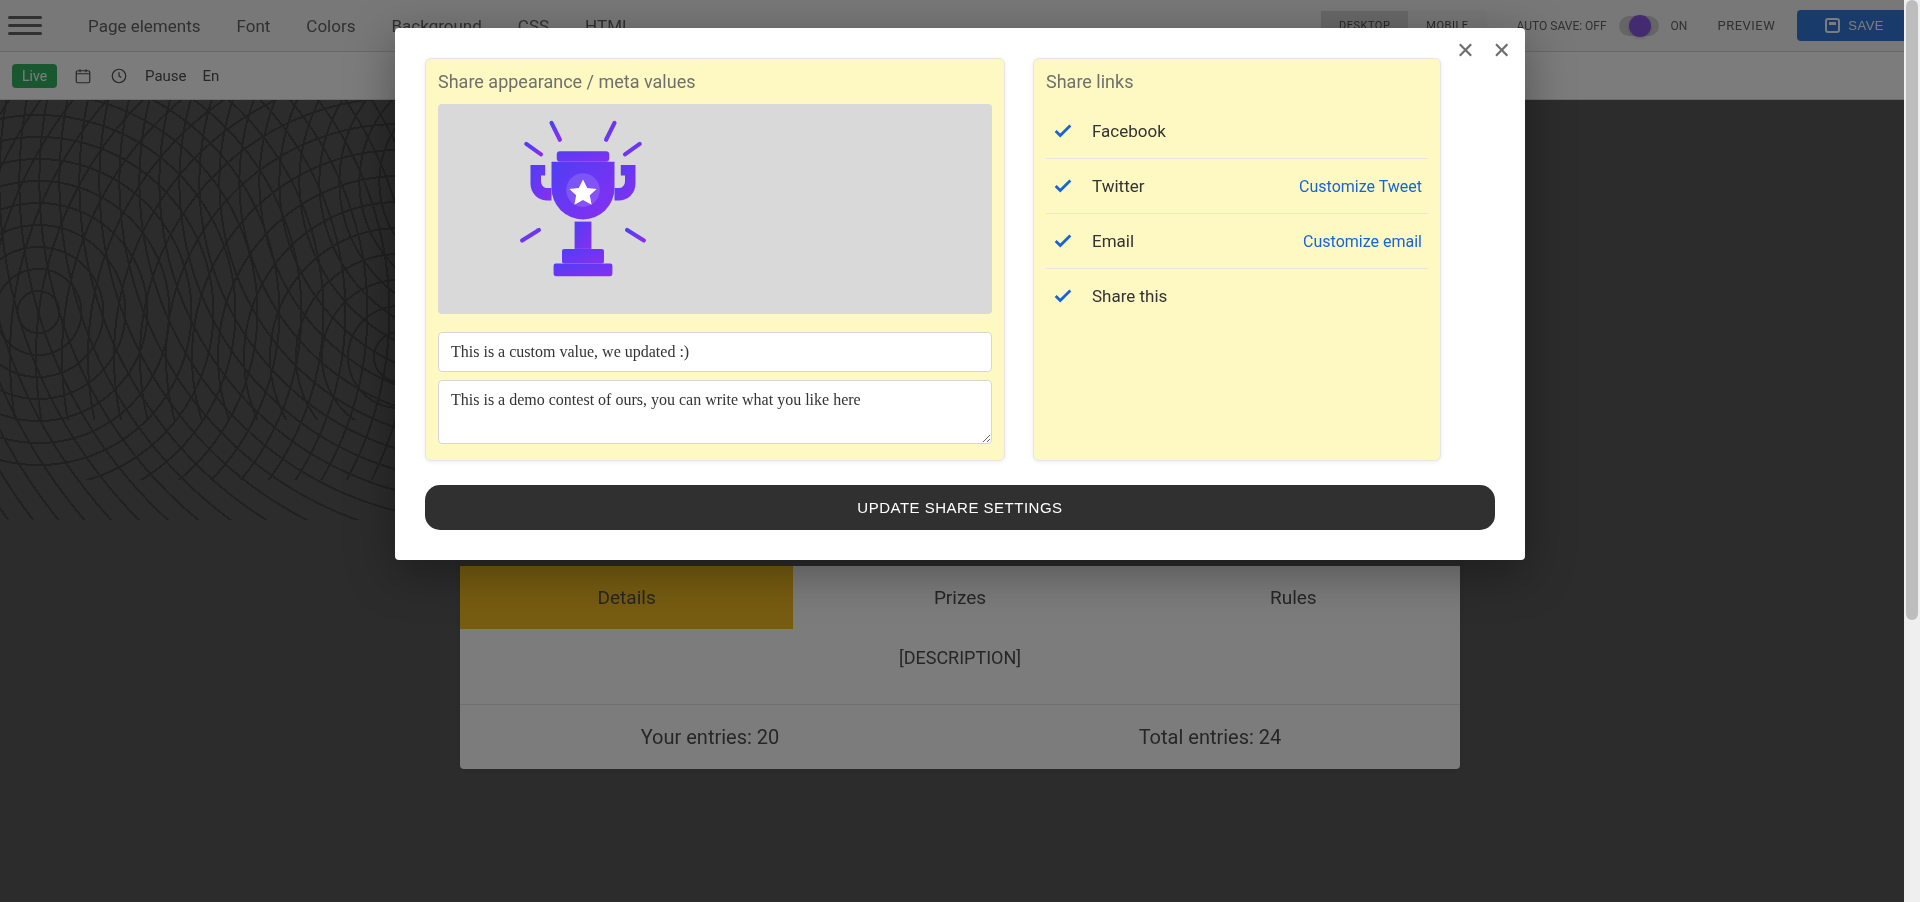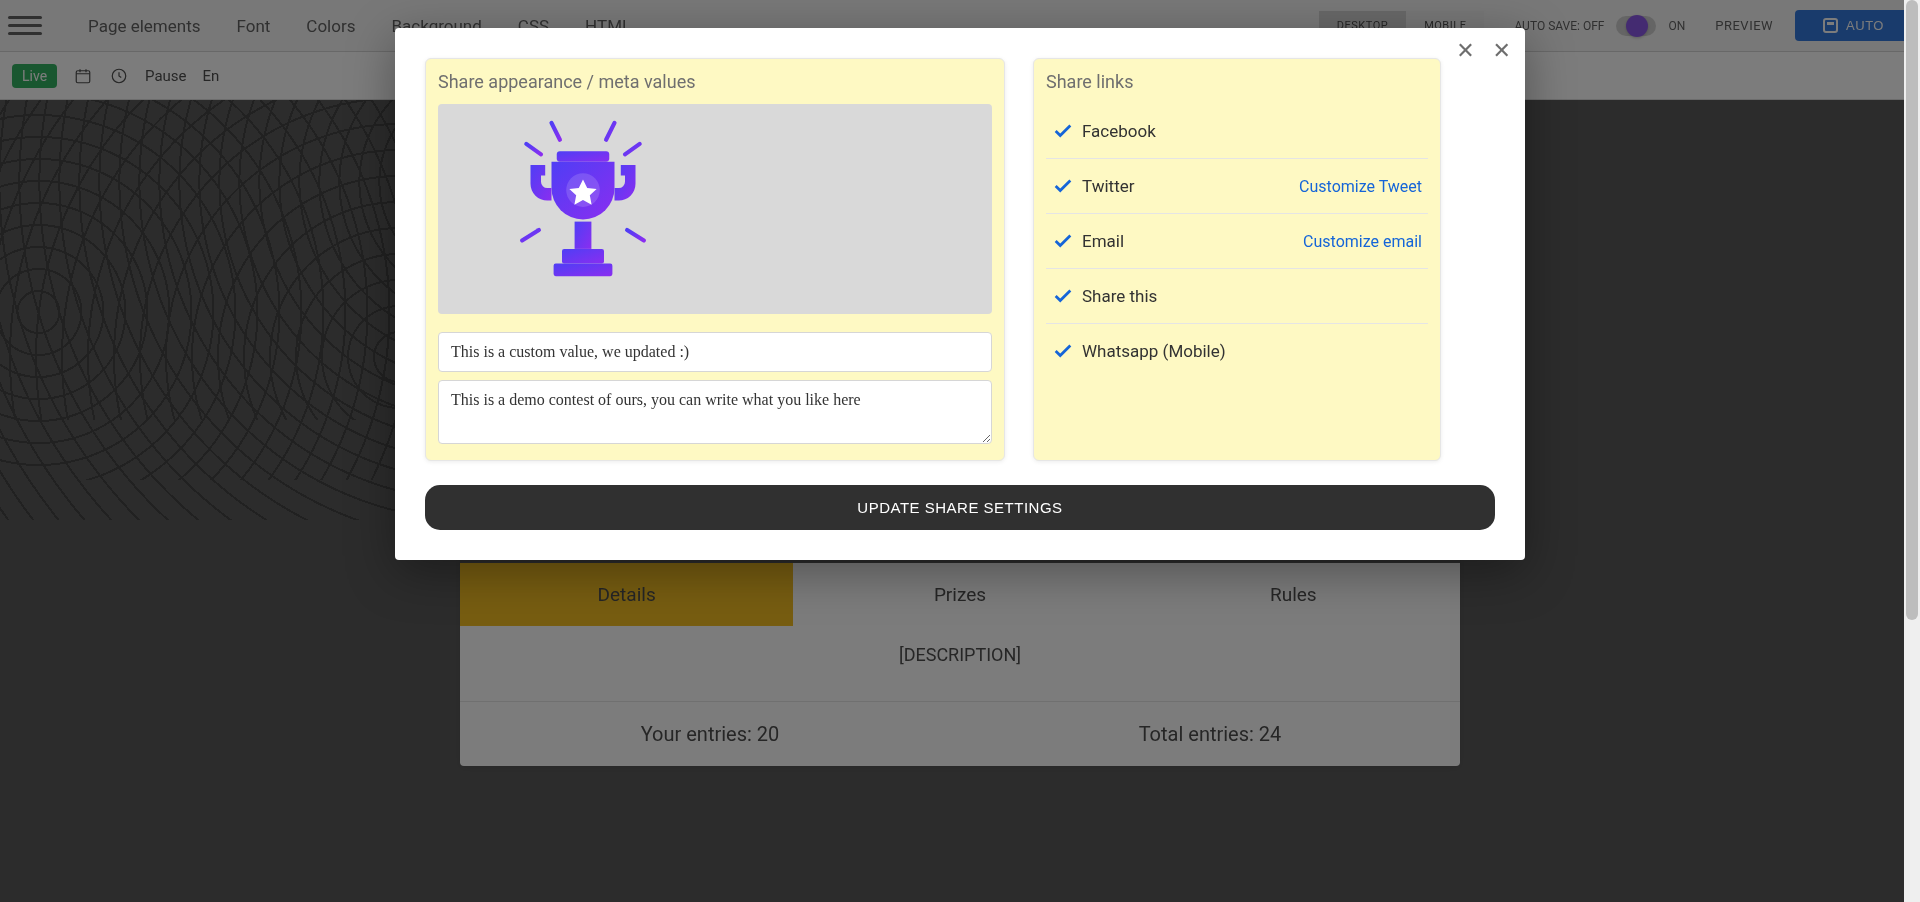--- a/index.html
+++ b/index.html
@@ -78,21 +78,21 @@
   .status-txt { font-size: 15px; color: #333; cursor:pointer; }
 
   
   .card {
     position: absolute; top: 300px; left: 50%; transform: translateX(-50%);
     width: 1000px; background: #fff; border-radius: 4px;
     box-shadow: 0 2px 8px rgba(0,0,0,.15);
     z-index: 1;
   }
   .tabs {
-    display: flex; border-top: 3px solid #404040;
+    display: flex; border-top: 6px solid #404040;
   }
   .tabs .tab {
     flex: 1; text-align: center; padding: 20px 0; font-size: 19px; color: #333; cursor:pointer;
   }
   .tabs .tab.active { background: #f2b600; }
   .descrow { text-align:center; padding: 18px 0 36px; color:#333; font-size:18px; }
   .entries-row {
     display:flex; border-top:1px solid #e2e2e2;
   }
   .entries-row > div { flex:1; text-align:center; padding: 20px 12px; font-size:20px; color:#333; }
@@ -141,21 +141,21 @@
     width:100%; border:1px solid #d6d6d6; border-radius:4px; padding: 10px 12px;
     font-size:16px; color:#333; font-family:Liberation Serif, serif; margin-top:8px;
   }
   textarea.field { height: 64px; resize: both; }
 
   .share-list-item {
     display:flex; align-items:center; justify-content:space-between;
     padding: 16px 6px; border-bottom:1px solid #e5e5e5;
   }
   .share-list-item:last-child { border-bottom:none; }
-  .sli-left { display:flex; align-items:center; gap: 8px; }
+  .sli-left { display:flex; align-items:center; gap: 18px; }
   .check { width:22px; height:22px; color:#1565d8; }
   .check svg { width:22px; height:22px; stroke:#1565d8; stroke-width:3; fill:none; }
   .sli-label { font-size:17px; color:#333; }
   .sli-action { color:#1565d8; font-size:16px; cursor:pointer;margin-left:28px; }
 
   .update-btn {
     display:block; width: calc(100% - 60px); margin: 0 30px;
     background:#303030; color:#fff; border:none; padding: 14px 0;
     font-size:15px; letter-spacing:.5px; border-radius:15px; cursor:pointer;
   }
@@ -193,21 +193,21 @@
   <div class="autosave">
     <span>AUTO SAVE: OFF</span>
     <div class="switch">
         <div class="knob"></div>
       </div>
     <span>ON</span>
   </div>
   <div class="preview">PREVIEW</div>
   <button class="save-btn">
     <span class="save-icon"></span>
-    <span>AUTO</span>
+    <span>SAVE</span>
   </button>
 </div>
 
 <div class="statusbar">
   <span class="live-pill">Live</span>
   <span class="status-ico">
     <svg viewBox="0 0 24 24">
         <rect x="3" y="5" width="18" height="16" rx="2"></rect>
         <path d="M3 9h18M8 3v4M16 3v4"></path>
       </svg>
@@ -326,29 +326,20 @@
       <div class="share-list-item">
         <div class="sli-left">
           <span class="check"><svg viewBox="0 0 24 24">
                 <path d="M4 12l5 5L20 6"></path>
               </svg></span>
           <span class="sli-label">Share this</span>
         </div>
 
       </div>
 
-      <div class="share-list-item">
-        <div class="sli-left">
-          <span class="check"><svg viewBox="0 0 24 24">
-                <path d="M4 12l5 5L20 6"></path>
-              </svg></span>
-          <span class="sli-label">Whatsapp (Mobile)</span>
-        </div>
-
-      </div>
     </div>
   </div>
 
   <button class="update-btn">UPDATE SHARE SETTINGS</button>
 </div>
 
 <div class="scrollbar-hint">
   <div class="scrollbar-thumb"></div>
 </div>
 

